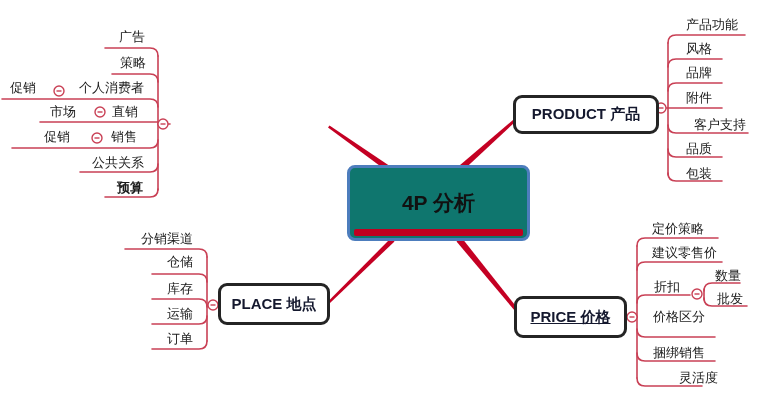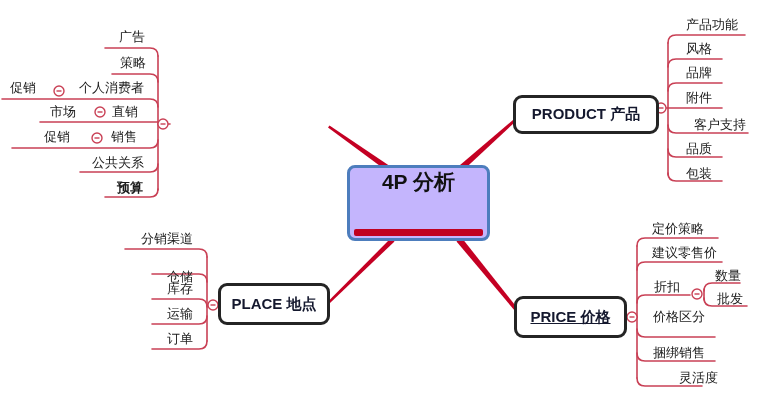--- a/index.html
+++ b/index.html
@@ -13,23 +13,23 @@
     white-space:nowrap;
   }
   .lbl-r{text-align:right;}
   .main-node{
     position:absolute;background:#ffffff;border:3px solid #242424;border-radius:9px;
     display:flex;align-items:center;justify-content:center;
     font-size:15px;font-weight:bold;color:#14182e;box-sizing:border-box;
     white-space:nowrap;
   }
   .center-node{
-    position:absolute;left:347px;top:165px;width:143px;height:76px;
-    background:#c4b5fd;border:3px solid #4d7dbd;border-radius:8px;
-    display:flex;align-items:flex-start;justify-content:center;
+    position:absolute;left:347px;top:165px;width:183px;height:76px;
+    background:#0f766e;border:3px solid #4d7dbd;border-radius:8px;
+    display:flex;align-items:center;justify-content:center;
     font-size:21px;font-weight:bold;color:#111111;box-sizing:border-box;
     white-space:nowrap;
   }
   .center-bar{
     position:absolute;left:4px;right:4px;bottom:2px;height:7px;
     background:#c00020;border-radius:2px;
   }
 </style>
 </head>
 <body>
@@ -161,21 +161,21 @@
 
   <div class="lbl" style="left:686px;top:18px;">产品功能</div>
   <div class="lbl" style="left:686px;top:42px;">风格</div>
   <div class="lbl" style="left:686px;top:66px;">品牌</div>
   <div class="lbl" style="left:686px;top:91px;text-align:center;">附件</div>
   <div class="lbl" style="left:694px;top:118px;">客户支持</div>
   <div class="lbl" style="left:686px;top:142px;">品质</div>
   <div class="lbl" style="left:686px;top:167px;">包装</div>
 
   <div class="lbl lbl-r" style="right:579px;top:232px;">分销渠道</div>
-  <div class="lbl lbl-r" style="right:579px;top:270px;text-align:center;">仓储</div>
+  <div class="lbl lbl-r" style="right:579px;top:255px;text-align:center;">仓储</div>
   <div class="lbl lbl-r" style="right:579px;top:282px;">库存</div>
   <div class="lbl lbl-r" style="right:579px;top:307px;">运输</div>
   <div class="lbl lbl-r" style="right:579px;top:332px;">订单</div>
 
   <div class="lbl" style="left:652px;top:222px;">定价策略</div>
   <div class="lbl" style="left:652px;top:246px;">建议零售价</div>
   <div class="lbl" style="left:654px;top:280px;">折扣</div>
   <div class="lbl" style="left:715px;top:269px;">数量</div>
   <div class="lbl" style="left:717px;top:292px;">批发</div>
   <div class="lbl" style="left:653px;top:310px;">价格区分</div>

